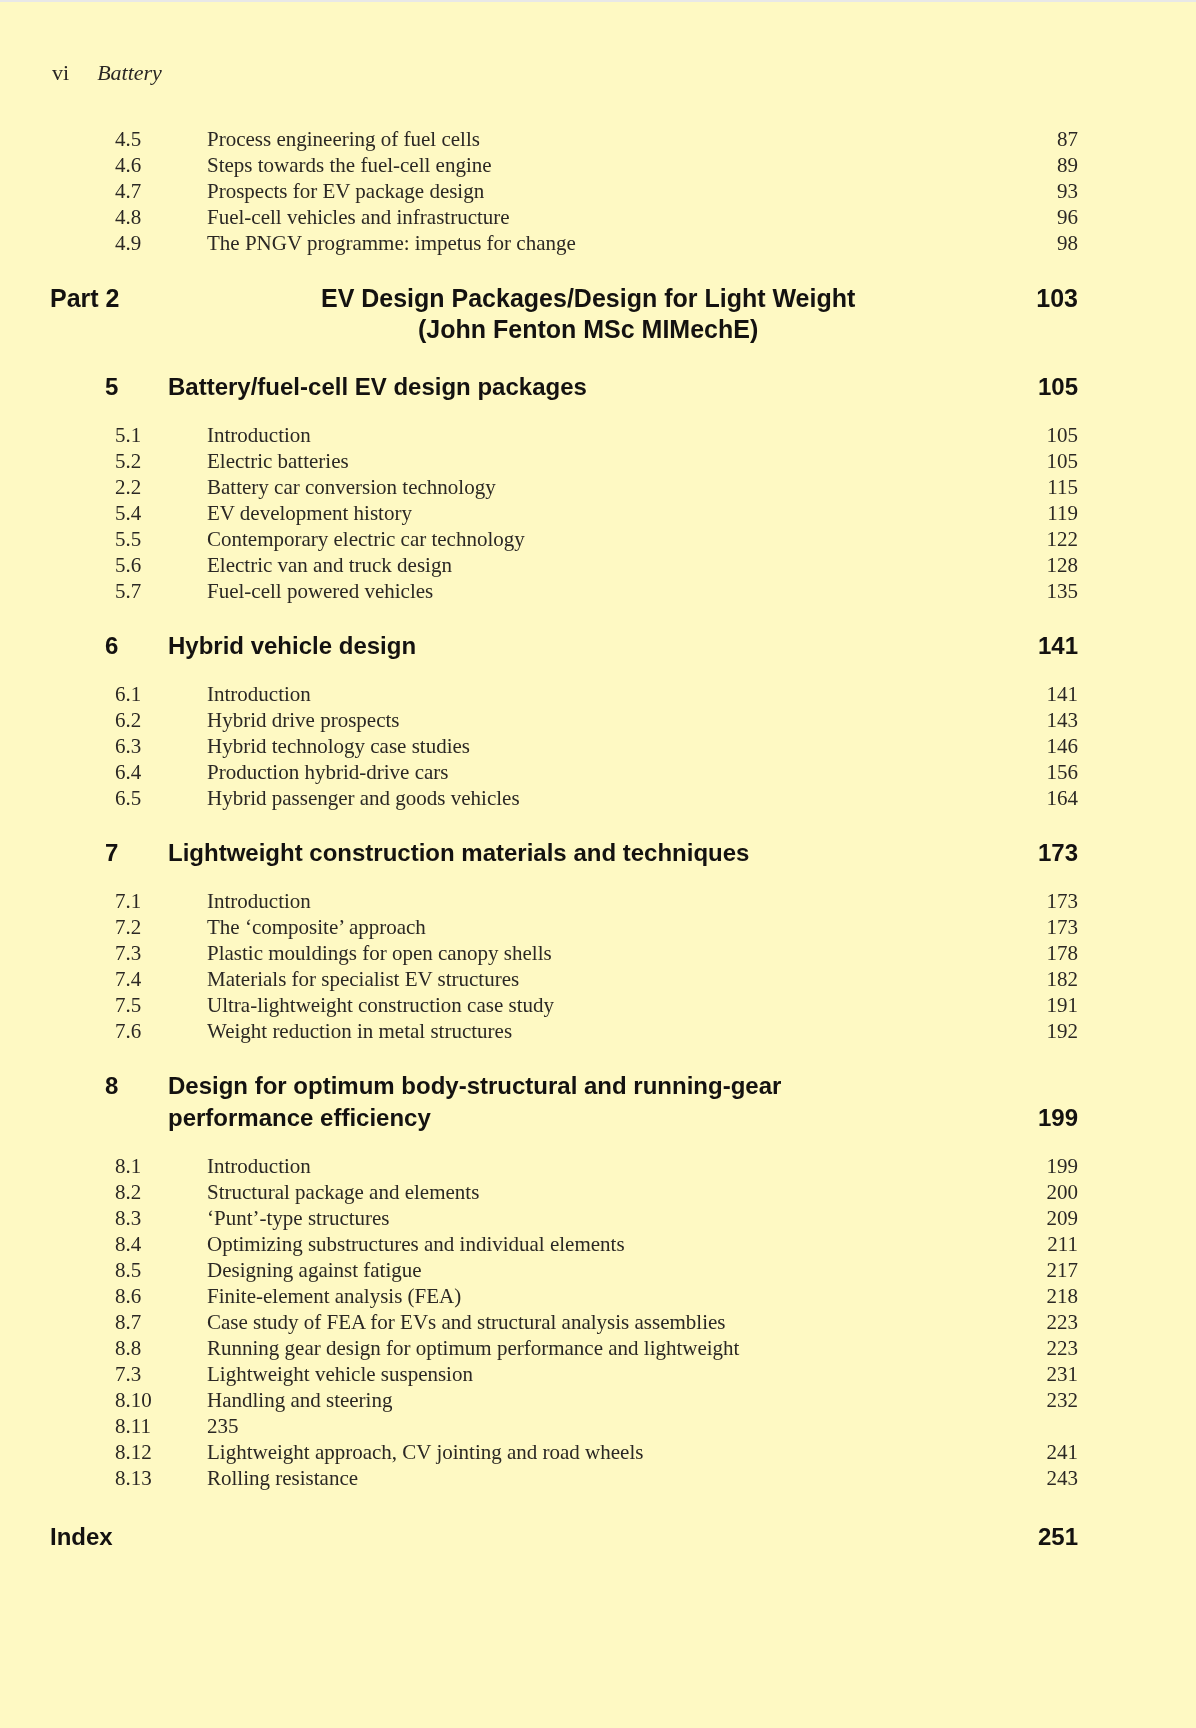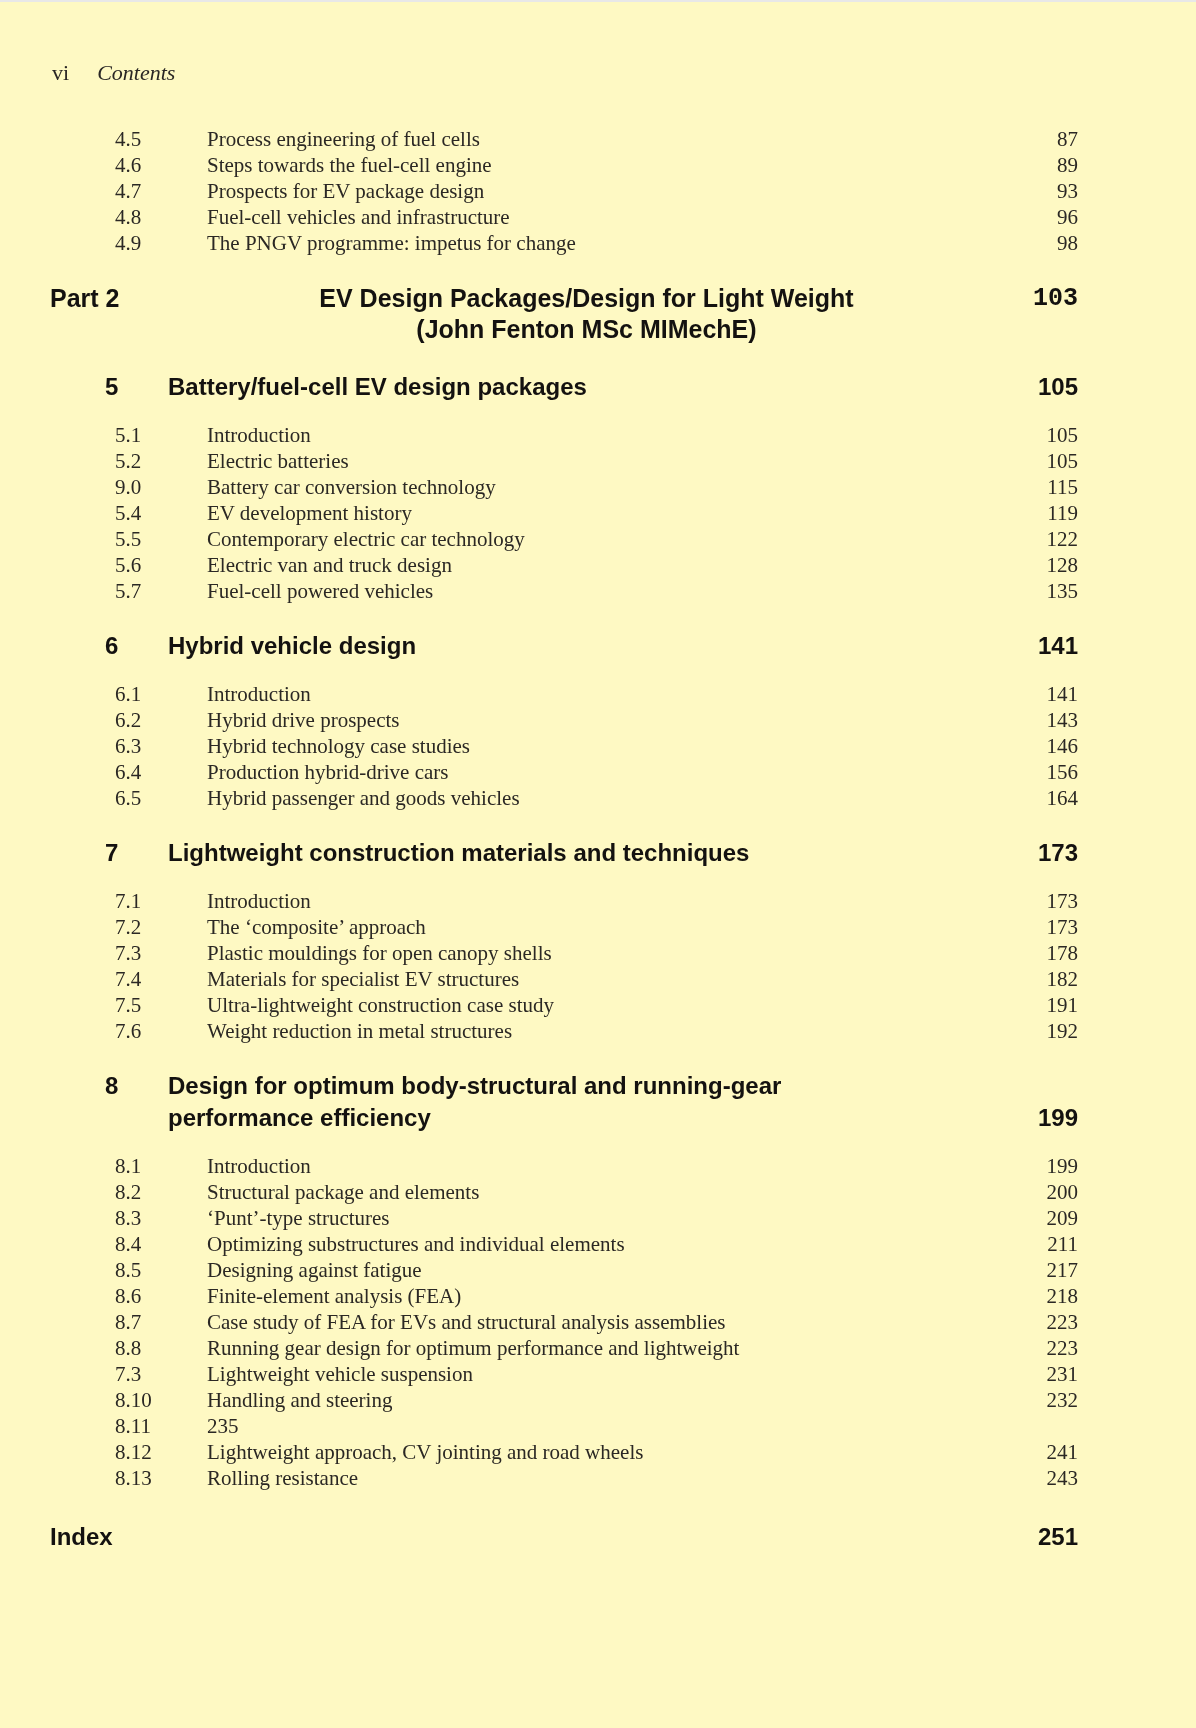--- a/index.html
+++ b/index.html
@@ -36,21 +36,21 @@
   .part-row {
     margin-top:27px;
     display:flex;
     align-items:flex-start; 
     font-family:"Liberation Sans", sans-serif;
     font-weight:bold; font-size:25px; line-height:31px;
     color:#141210;
   }
   .part-label { flex:none; margin-left:50px; width:102px; }
   .part-title { flex:1; padding-right:12px;text-align:center; }
-  .part-pg { flex:none; text-align:right;font-family:Liberation Mono, monospace; }
+  .part-pg { flex:none; text-align:right; }
 
   
   .ch-row {
     display:flex;
     align-items:flex-end; 
     font-family:"Liberation Sans", sans-serif;
     font-weight:bold; font-size:24px; line-height:32px;
     color:#141210;
   }
   .ch-num { flex:none; margin-left:105px; width:63px; align-self:flex-start; }
@@ -72,21 +72,21 @@
   .index-pg { flex:none; text-align:right; }
 </style>
 </head>
 <body>
 
 <div class="page">
   <div class="inner">
 
     <div class="running-head">
       <span class="folio">vi</span>
-      <span class="head-title">Contents</span>
+      <span class="head-title">Battery</span>
     </div>
 
     <div class="block-4x">
       <div class="row sec-row">
         <span class="sec-num">4.5</span>
         <span class="sec-title">Process engineering of fuel cells</span>
         <span class="sec-pg">87</span>
       </div>
       <div class="row sec-row">
         <span class="sec-num">4.6</span>
@@ -129,21 +129,21 @@
         <span class="sec-num">5.1</span>
         <span class="sec-title">Introduction</span>
         <span class="sec-pg">105</span>
       </div>
       <div class="row sec-row">
         <span class="sec-num">5.2</span>
         <span class="sec-title">Electric batteries</span>
         <span class="sec-pg">105</span>
       </div>
       <div class="row sec-row">
-        <span class="sec-num">9.0</span>
+        <span class="sec-num">2.2</span>
         <span class="sec-title">Battery car conversion technology</span>
         <span class="sec-pg">115</span>
       </div>
       <div class="row sec-row">
         <span class="sec-num">5.4</span>
         <span class="sec-title">EV development history</span>
         <span class="sec-pg">119</span>
       </div>
       <div class="row sec-row">
         <span class="sec-num">5.5</span>

